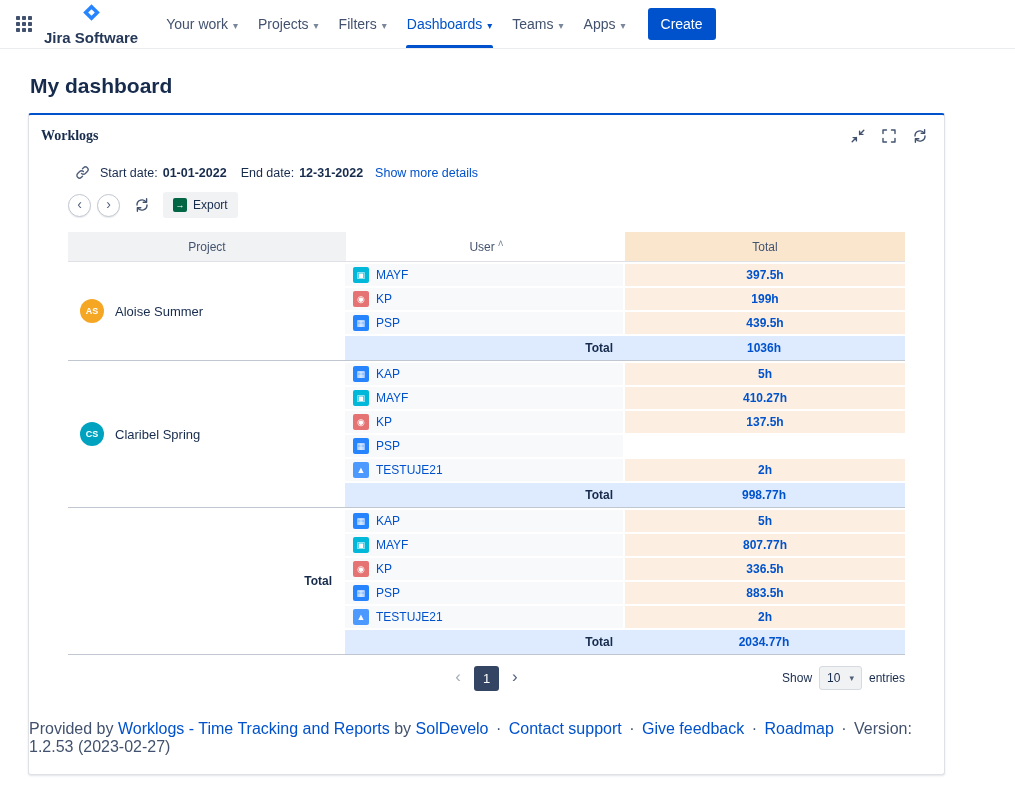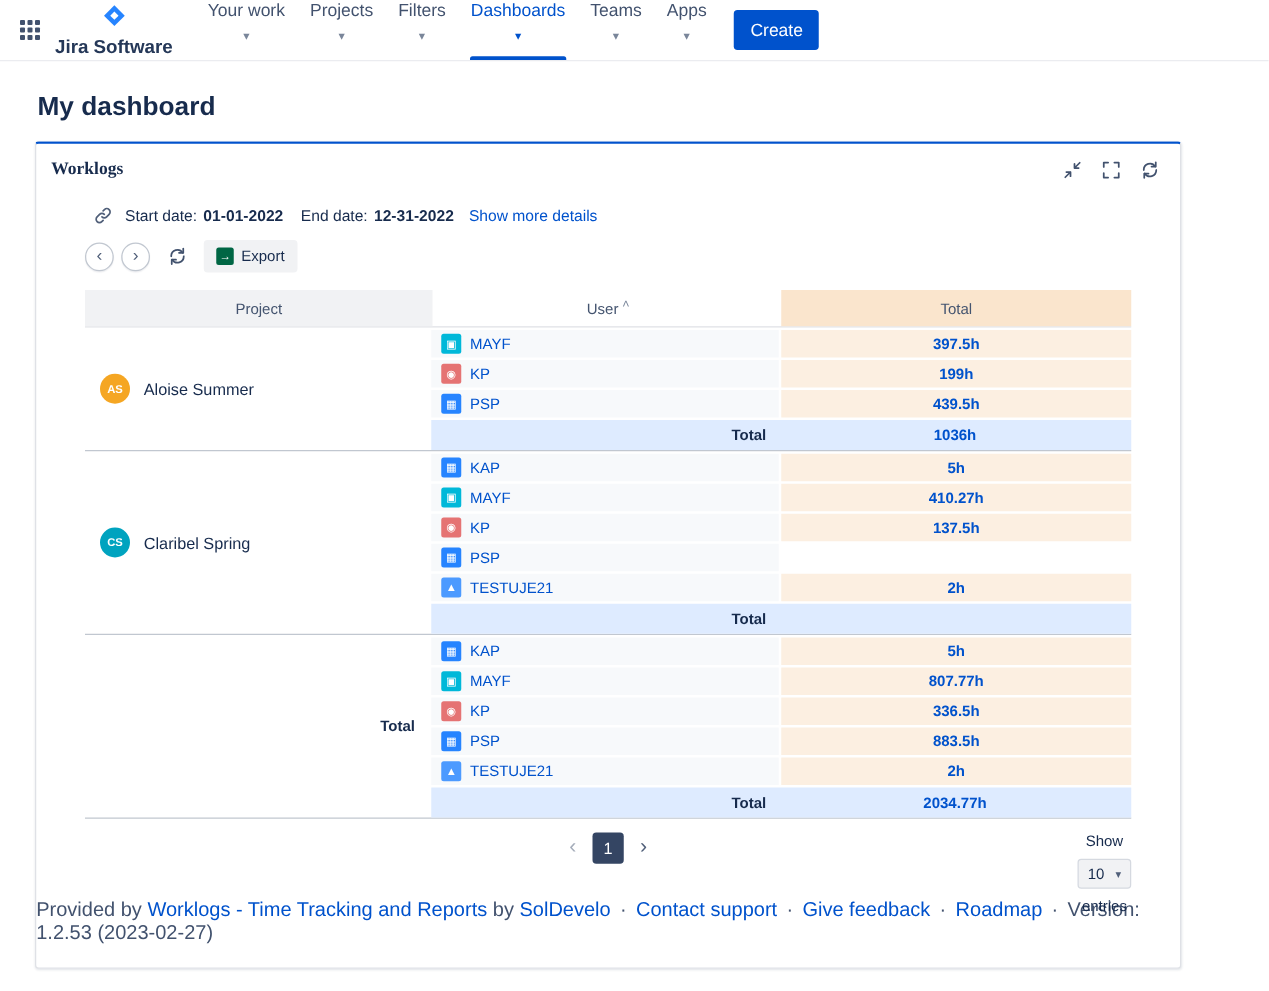--- a/index.html
+++ b/index.html
@@ -9,21 +9,21 @@
     font-family: "Liberation Sans", sans-serif;
     color: var(--text-dark, #172B4D);
   }
   a { text-decoration: none; cursor: pointer; }
   button { font-family: inherit; cursor: pointer; }
 
   
   .topnav { height: 49px; display: flex; align-items: center; padding: 0 16px 0 10px; border-bottom: 1px solid var(--nav-border); background: #fff; }
   .appswitcher { width: 28px; height: 28px; display: flex; align-items: center; justify-content: center; border-radius: 3px; cursor: pointer; }
   .brand { display: flex; align-items: center; gap: 6px; margin: 0 18px 0 6px; font-size: 15px; font-weight: 600; color: #253858; cursor: pointer; flex-direction: column; }
-  .navitem { position: relative; height: 48px; display: flex; align-items: center; gap: 5px; padding: 0 10px; font-size: 14px; font-weight: 500; color: var(--text-mid); flex-direction: column; }
+  .navitem { position: relative; height: 48px; display: flex; align-items: center; gap: 5px; padding: 0 10px; font-size: 14px; font-weight: 500; color: var(--text-mid); }
   .navitem .chv { font-size: 10px; color: #7A869A; padding-top: 2px; }
   .navitem.active { color: var(--accent); }
   .navitem.active .chv { color: var(--accent); }
   .navitem.active::after { content: ""; position: absolute; left: 9px; right: 9px; bottom: 0; height: 3px; border-radius: 2px 2px 0 0; background: var(--accent); }
   .create-btn { margin-left: 12px; height: 32px; padding: 0 13px; background: var(--accent); color: #fff; border: none; border-radius: 3px; font-size: 14px; font-weight: 500; }
 
   
   main { padding: 0 28px; }
   .page-title { margin: 25px 0 15px 2px; font-size: 21px; font-weight: 700; color: var(--text-dark); }
 
@@ -69,21 +69,21 @@
   .trow .tlabel { width: 278px; display: flex; align-items: center; justify-content: flex-end; padding-right: 10px; font-weight: 700; color: var(--text-dark); }
   .trow .tvalue { width: 282px; display: flex; align-items: center; justify-content: center; font-weight: 700; color: var(--accent); }
 
   
   .pagerow { position: relative; margin: 10px 39px 0; height: 26px; }
   .pager { position: absolute; left: 0; right: 0; height: 26px; display: flex; align-items: center; justify-content: center; gap: 13px; }
   .pchev { font-size: 17px; line-height: 1; cursor: pointer; margin-top: -3px; }
   .pchev.prev { color: #A5ADBA; }
   .pchev.next { color: #505F79; }
   .pnum { width: 25px; height: 25px; background: var(--page-active-bg); color: #fff; border-radius: 3px; display: flex; align-items: center; justify-content: center; font-size: 13px; cursor: pointer; }
-  .pagesize { position: absolute; right: 0; top: 1px; display: flex; align-items: center; gap: 7px; font-size: 12px; color: var(--text-dark); flex-direction: column; }
+  .pagesize { position: absolute; right: 0; top: 1px; display: flex; align-items: center; gap: 7px; font-size: 12px; color: var(--text-dark); }
   .sizesel { display: flex; align-items: center; gap: 9px; height: 24px; padding: 0 7px; background: #F1F2F4; border: 1px solid #D5D9E0; border-radius: 3px; cursor: pointer; }
   .sizesel .chv { font-size: 9px; color: #505F79; }
 
   
   .cfooter { margin-top: 29px; text-align: left; font-size: 16px; color: var(--text-mid); }
   .cfooter a { color: var(--accent); }
   .cfooter .dot { margin: 0 3px; }
 </style>
 </head>
 <body>
@@ -282,20 +282,21 @@
           </div>
           <div class="prow">
             <div class="pcell">
               <span class="picon" style="background-color: rgb(76, 154, 255);">▲</span>
               <a class="plink" href="#">TESTUJE21</a>
             </div>
             <div class="tcell">2h</div>
           </div>
           <div class="trow">
             <div class="tlabel">Total</div>
+            <div class="tvalue">998.77h</div>
           </div>
         </div>
       </div>
 
       <div class="group">
         <div class="user-cell grand">
           <span>Total</span>
         </div>
         <div class="rows">
           <div class="prow">

